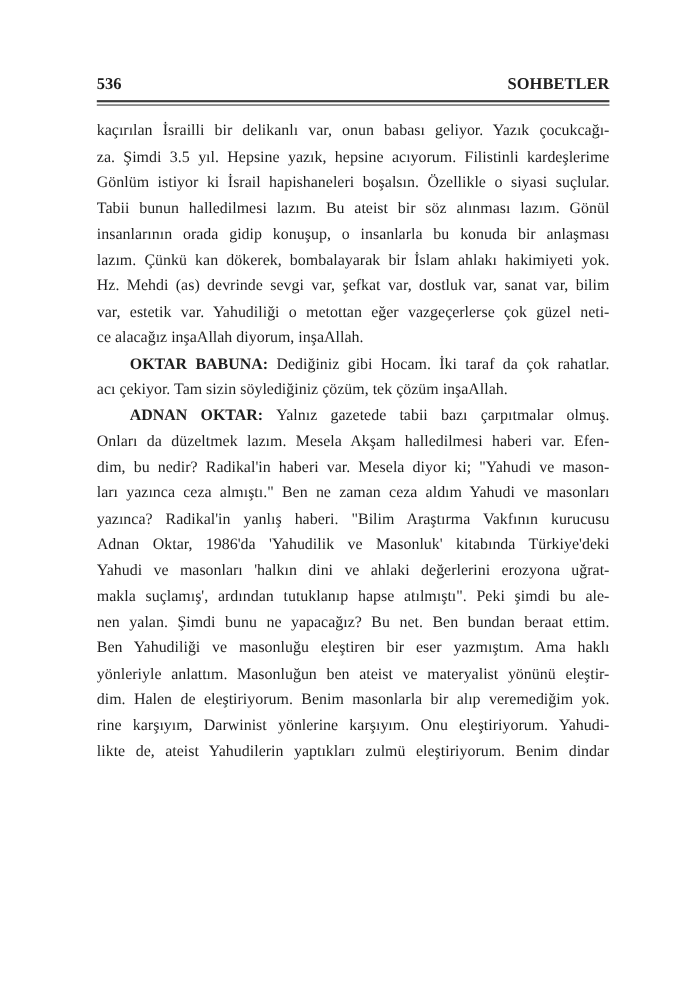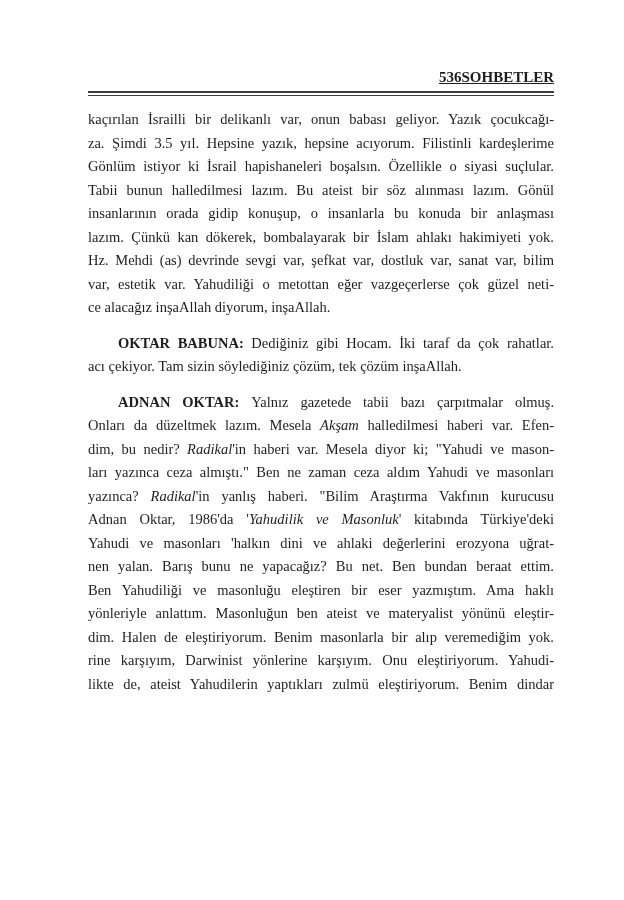--- a/index.html
+++ b/index.html
@@ -17,54 +17,53 @@
     overflow: hidden;
   }
   .content {
     position: absolute;
     left: 88px;
     top: 68px;
     width: 466px;
   }
   .page-header {
     display: flex;
-    justify-content: flex-end;
+    justify-content: space-between;
     align-items: baseline;
     font-weight: bold;
     font-size: 15px;
     line-height: 18px;
-    text-decoration: underline;
   }
   .header-rule {
     margin-top: 5px;
     height: 2px;
     border-top: 2px solid var(--rule, #3d3d3d);
     border-bottom: 1px solid var(--rule, #3d3d3d);
   }
   .text-block {
     margin-top: 12px;
     font-size: 14.5px;
   }
   .para { margin: 0; }
-  .para + .para { margin-top: 12px; }
+  .para + .para { }
   .line {
     height: 23.5px;
     line-height: 23.5px;
     text-align: justify;
     text-align-last: justify;
     overflow: hidden;
   }
   .line.end {
     text-align-last: left;
   }
   .line.first-indent {
     text-indent: 30px;
   }
   .run-bold { font-weight: bold; }
-  .run-italic { font-style: italic; }
+  .run-italic { }
 </style>
 </head>
 <body>
 
 <div class="page">
   <div class="content">
     <div class="page-header">
       <span>536</span>
       <span>SOHBETLER</span>
     </div>
@@ -86,21 +85,22 @@
           <div class="line end"><span>acı çekiyor. Tam sizin söylediğiniz çözüm, tek çözüm inşaAllah.</span></div>
         </div>
         <div class="para">
           <div class="line first-indent"><span class="run-bold">ADNAN OKTAR: </span><span>Yalnız gazetede tabii bazı çarpıtmalar olmuş.</span></div>
           <div class="line"><span>Onları da düzeltmek lazım. Mesela </span><span class="run-italic">Akşam</span><span> halledilmesi haberi var. Efen-</span></div>
           <div class="line"><span>dim, bu nedir? </span><span class="run-italic">Radikal</span><span>'in haberi var. Mesela diyor ki; "Yahudi ve mason-</span></div>
           <div class="line"><span>ları yazınca ceza almıştı." Ben ne zaman ceza aldım Yahudi ve masonları</span></div>
           <div class="line"><span>yazınca? </span><span class="run-italic">Radikal</span><span>'in yanlış haberi. "Bilim Araştırma Vakfının kurucusu</span></div>
           <div class="line"><span>Adnan Oktar, 1986'da '</span><span class="run-italic">Yahudilik ve Masonluk</span><span>' kitabında Türkiye'deki</span></div>
           <div class="line"><span>Yahudi ve masonları 'halkın dini ve ahlaki değerlerini erozyona uğrat-</span></div>
-          <div class="line"><span>nen yalan. Barış bunu ne yapacağız? Bu net. Ben bundan beraat ettim.</span></div>
+          <div class="line"><span>makla suçlamış', ardından tutuklanıp hapse atılmıştı". Peki şimdi bu ale-</span></div>
+          <div class="line"><span>nen yalan. Şimdi bunu ne yapacağız? Bu net. Ben bundan beraat ettim.</span></div>
           <div class="line"><span>Ben Yahudiliği ve masonluğu eleştiren bir eser yazmıştım. Ama haklı</span></div>
           <div class="line"><span>yönleriyle anlattım. Masonluğun ben ateist ve materyalist yönünü eleştir-</span></div>
           <div class="line"><span>dim. Halen de eleştiriyorum. Benim masonlarla bir alıp veremediğim yok.</span></div>
           <div class="line"><span>rine karşıyım, Darwinist yönlerine karşıyım. Onu eleştiriyorum. Yahudi-</span></div>
           <div class="line"><span>likte de, ateist Yahudilerin yaptıkları zulmü eleştiriyorum. Benim dindar</span></div>
         </div>
       </div>
   </div>
 </div>
 

